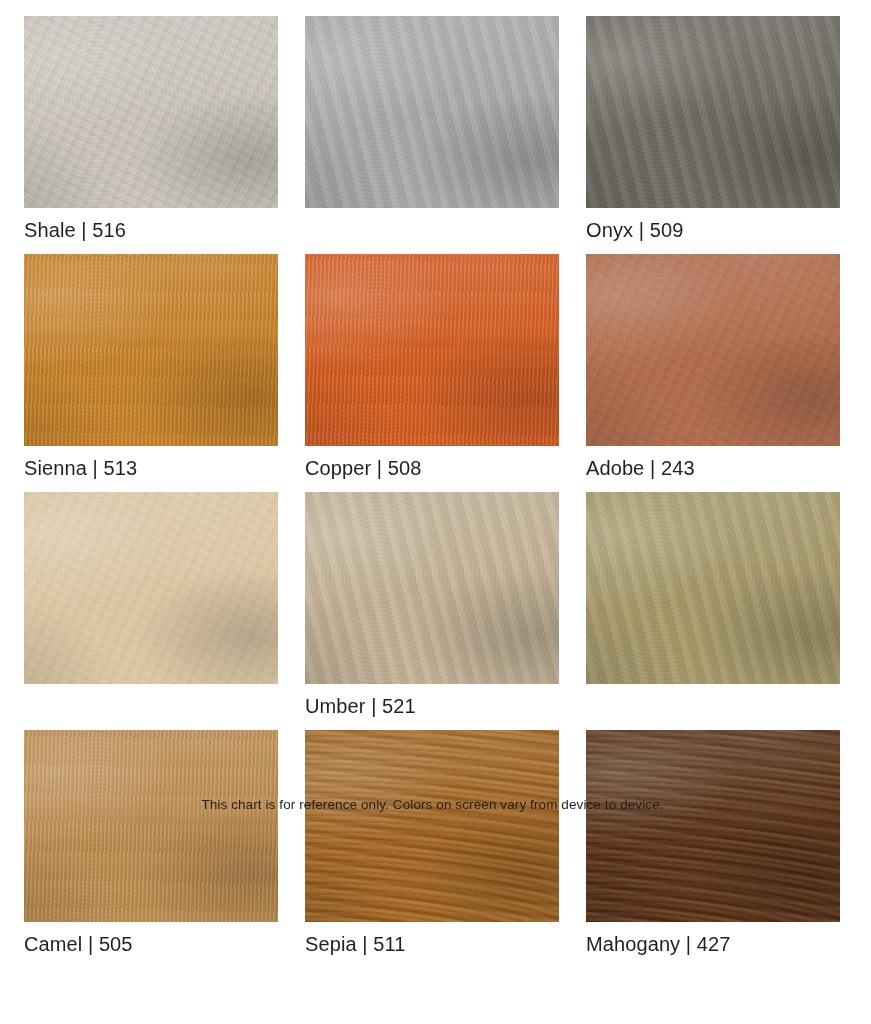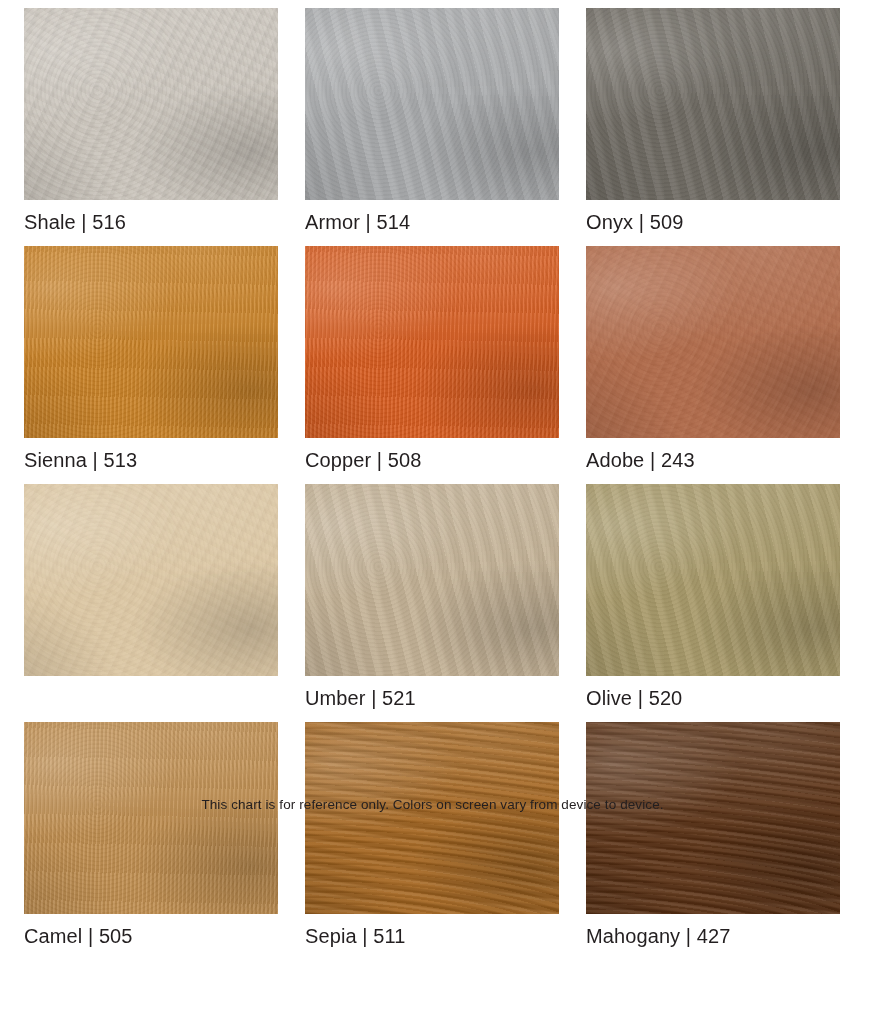--- a/index.html
+++ b/index.html
@@ -14,21 +14,21 @@
     -webkit-font-smoothing: antialiased;
     overflow: hidden;
   }
 
   #chart-page {
     position: relative;
     width: 871px;
     height: 836px;
     background: #ffffff;
     box-sizing: border-box;
-    padding: 8px 24px 0 24px;
+    padding: 16px 24px 0 24px;
   }
 
   .swatch-grid {
     display: grid;
     grid-template-columns: repeat(3, 254px);
     grid-template-rows: repeat(4, auto);
     column-gap: 27px;
     row-gap: 0px;
   }
 
@@ -162,21 +162,20 @@
       </div>
       <div class="swatch-label">Shale | 516</div>
     </div>
 
     <div class="swatch-cell">
       <div class="swatch-chip tx-cloud" style="background-color: rgb(169, 171, 173);">
         <div class="tex tex-a"></div>
         <div class="tex tex-b"></div>
         <div class="tex tex-c"></div>
       </div>
-      <div class="swatch-label">Armor | 514</div>
     </div>
 
     <div class="swatch-cell">
       <div class="swatch-chip tx-cloud" style="background-color: rgb(111, 107, 99);">
         <div class="tex tex-a"></div>
         <div class="tex tex-b"></div>
         <div class="tex tex-c"></div>
       </div>
       <div class="swatch-label">Onyx | 509</div>
     </div>
@@ -224,21 +223,20 @@
       </div>
       <div class="swatch-label">Umber | 521</div>
     </div>
 
     <div class="swatch-cell">
       <div class="swatch-chip tx-cloud" style="background-color: rgb(168, 154, 106);">
         <div class="tex tex-a"></div>
         <div class="tex tex-b"></div>
         <div class="tex tex-c"></div>
       </div>
-      <div class="swatch-label">Olive | 520</div>
     </div>
 
     <div class="swatch-cell">
       <div class="swatch-chip tx-grain" style="background-color: rgb(193, 143, 80);">
         <div class="tex tex-a"></div>
         <div class="tex tex-b"></div>
         <div class="tex tex-c"></div>
       </div>
       <div class="swatch-label">Camel | 505</div>
     </div>

